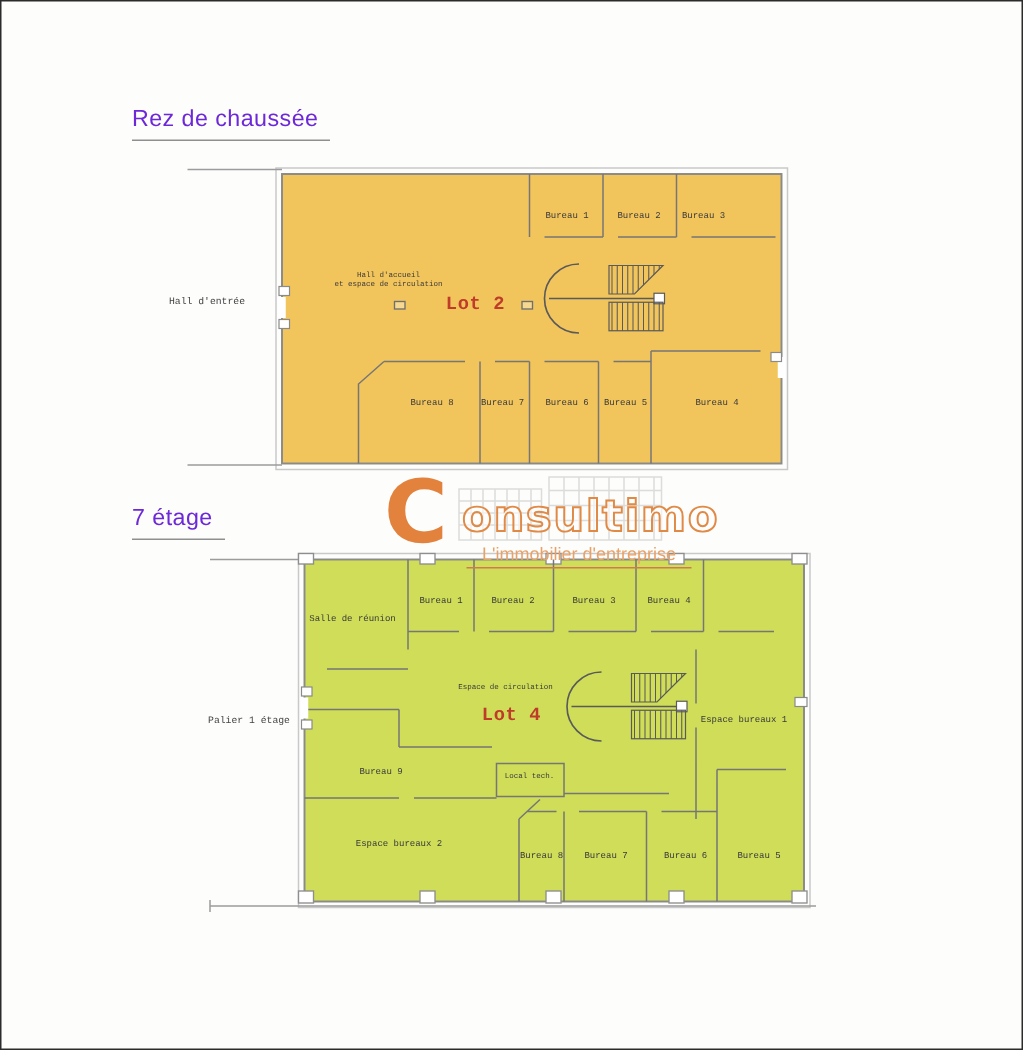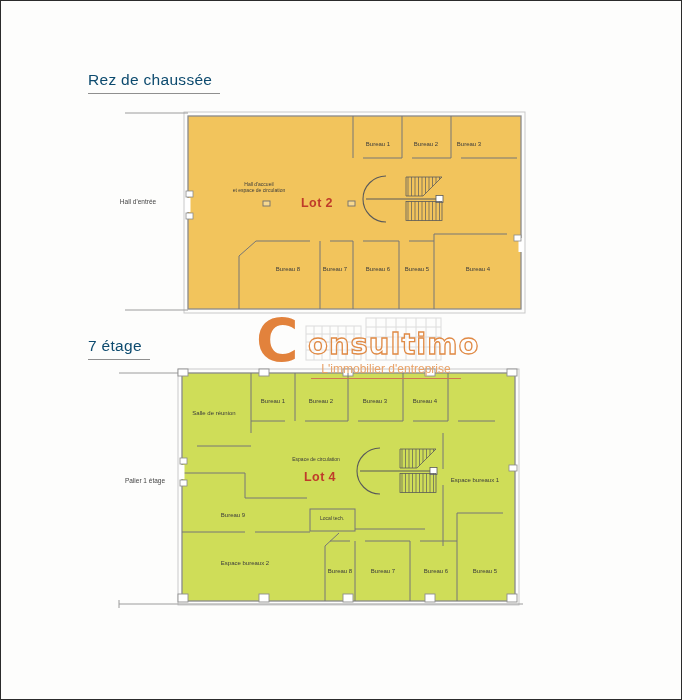--- a/index.html
+++ b/index.html
@@ -2,28 +2,28 @@
 <html><head>
 <meta charset="utf-8">
 <style>
   html,body{margin:0;padding:0;background:#e8e8e8;}
   .canvas{
     position:relative;width:682px;height:700px;box-sizing:border-box;
     background:#fdfdfc;border:1px solid #2b2b2b;overflow:hidden;
     font-family:"Liberation Sans",sans-serif;
   }
   .floor-title{
-    position:absolute;font-size:15.5px;color:#0c4a6e;letter-spacing:.3px;
+    position:absolute;font-size:15.5px;color:#6d28d9;letter-spacing:.3px;
     border-bottom:1.5px solid #8f8f8f;padding:0 8px 4px 0;white-space:nowrap;text-align:center;
   }
   .plan{position:absolute;}
   .plan svg{position:absolute;left:0;top:0;}
   .lbl{
     position:absolute;transform:translate(-50%,-50%);
-    font-size:6px;color:#3b3b3b;white-space:nowrap;line-height:1;
+    font-size:6px;color:#3b3b3b;white-space:nowrap;line-height:1;font-family:Liberation Mono, monospace;
   }
   .lbl.micro{font-size:5px;}
   .lbl.two{display:flex;flex-direction:column;align-items:center;gap:1px;font-size:5px;}
   .lbl.out{font-size:6.5px;color:#444;}
   .lbl.lot{font-size:12.5px;font-weight:700;color:#bf3b2a;letter-spacing:.4px;}
   .wall{stroke:#767676;stroke-width:1;fill:none;}
   .logo{position:absolute;left:255px;top:315px;width:205px;height:62px;}
   .logo .initial{
     position:absolute;left:0;top:-4px;font-size:58px;line-height:58px;
     font-weight:700;color:#e2823c;font-family:"DejaVu Sans",sans-serif;
@@ -103,21 +103,21 @@
     <span class="lbl" style="left:358px;top:38px">Bureau 3</span>
     <span class="lbl" style="left:177px;top:163px">Bureau 8</span>
     <span class="lbl" style="left:224px;top:163px">Bureau 7</span>
     <span class="lbl" style="left:267px;top:163px">Bureau 6</span>
     <span class="lbl" style="left:306px;top:163px">Bureau 5</span>
     <span class="lbl" style="left:367px;top:163px">Bureau 4</span>
   </div>
 
   <div class="floor-title" style="left:87px;top:336px">7 étage</div>
 
-  <div class="plan" style="left:104px;top:360px;width:425px;height:255px">
+  <div class="plan" style="left:125px;top:360px;width:425px;height:255px">
     <svg width="425" height="255" viewBox="0 0 425 255">
       <rect x="73" y="8" width="341" height="236" fill="none" stroke="#c9c9c9" stroke-width="1"></rect>
       <rect x="77" y="12" width="333" height="228" fill="#cfdd58" stroke="#8a8a8a" stroke-width="1.3"></rect>
       <path d="M14,12 H77 M14,243 H418 M14,239 V247" stroke="#9c9c9c" stroke-width="1" fill="none"></path>
 
       <g fill="#ffffff" stroke="#8e8e8e" stroke-width="0.9">
         <rect x="73" y="8" width="10" height="7"></rect>
           <rect x="154" y="8" width="10" height="7"></rect>
         <rect x="238" y="8" width="10" height="7"></rect>
           <rect x="320" y="8" width="10" height="7"></rect>

